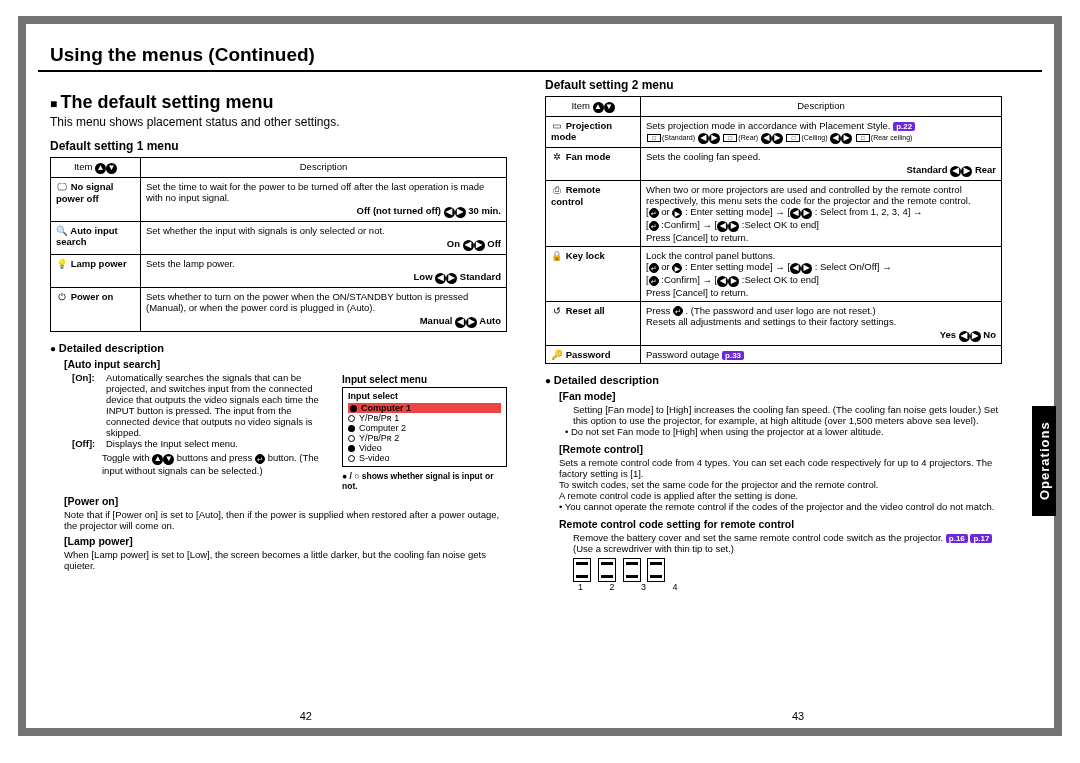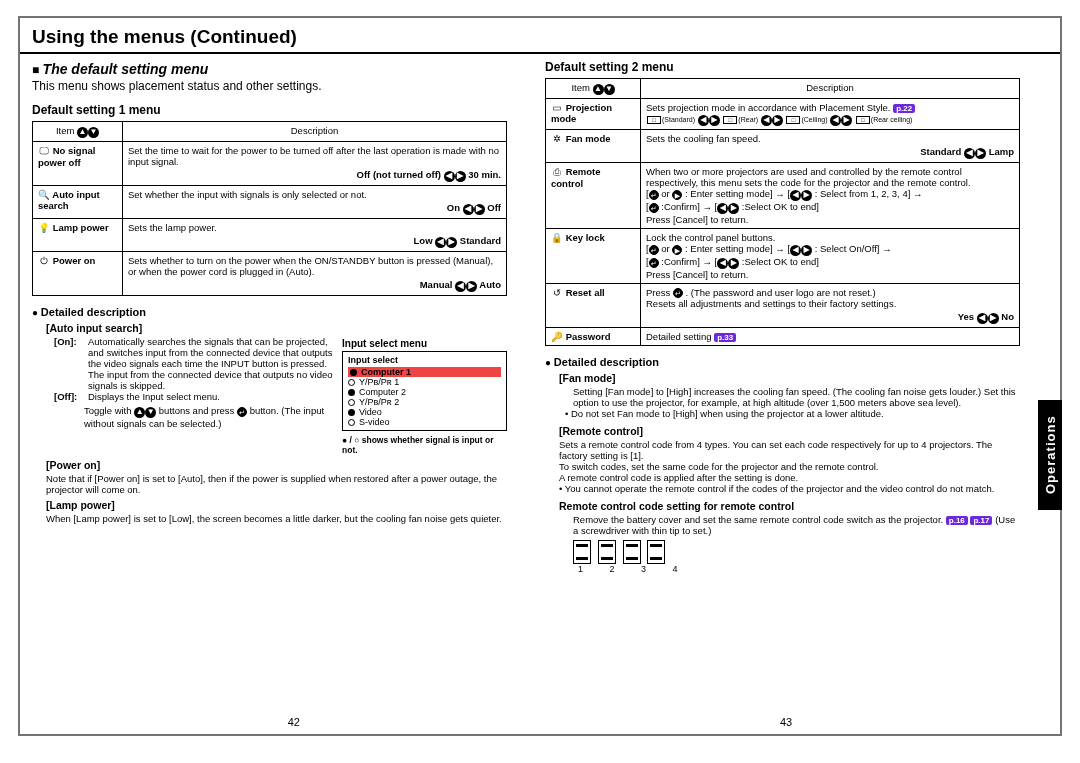--- a/index.html
+++ b/index.html
@@ -6,23 +6,23 @@
   body {
     font-family: Arial, Helvetica, sans-serif;
     margin: 0;
     padding: 0;
     background: #fff;
     color: #000;
     font-size: 10px;
     width: 1080px;
   }
   .page-border {
-    border: 2px solid #737373;
+    border: 8px solid #737373;
     margin: 16px 18px 6px 18px;
-    padding: 0;
+    padding: 12px;
     position: relative;
     min-height: 720px;
   }
   .main-title {
     font-size: 19px;
     font-weight: bold;
     padding: 8px 12px 4px 12px;
     border-bottom: 2px solid #000;
   }
   .two-col {
@@ -30,24 +30,23 @@
     gap: 26px;
     padding: 0 12px 8px 12px;
   }
   .col {
     flex: 1;
     min-width: 0;
   }
   .col-left { padding-right: 6px; }
   .col-right { padding-left: 6px; padding-right: 28px; }
   .h2 {
-    font-size: 14px;
-    font-weight: bold;
-    margin: 7px 0 2px 0;
-    font-style: italic;
+    font-size: 18px;
+    font-weight: bold;
+    margin: 20px 0 2px 0;
   }
   .h2::before {
     content: "■ ";
     font-size: 12px;
   }
   .subtitle { font-size: 12px; margin-bottom: 10px; }
   .sub-head {
     font-size: 12px;
     font-weight: bold;
     margin: 6px 0 4px 0;
@@ -352,21 +351,21 @@
             <span class="mini-icon">□</span><span style="font-size:7px">(Rear)</span>
             <span class="lr-icons"><span>◀</span><span>▶</span></span>
             <span class="mini-icon">□</span><span style="font-size:7px">(Ceiling)</span>
             <span class="lr-icons"><span>◀</span><span>▶</span></span>
             <span class="mini-icon">□</span><span style="font-size:7px">(Rear ceiling)</span>
           </td>
         </tr>
         <tr>
           <td class="itemcell2"><span class="ico">✲</span> <span>Fan mode</span></td>
           <td><span>Sets the cooling fan speed.</span>
-            <div class="option-line"><span>Standard</span> <span class="lr-icons"><span>◀</span><span>▶</span></span> <span>Lamp</span></div>
+            <div class="option-line"><span>Standard</span> <span class="lr-icons"><span>◀</span><span>▶</span></span> <span>Rear</span></div>
           </td>
         </tr>
         <tr>
           <td class="itemcell2"><span class="ico">⎙</span> <span>Remote control</span></td>
           <td><span>When two or more projectors are used and controlled by the remote control respectively, this menu sets the code for the projector and the remote control.</span><br>
             <span>[</span><span class="btn-icon">↵</span><span> or </span><span class="btn-icon">▶</span><span> : Enter setting mode] → [</span><span class="lr-icons"><span>◀</span><span>▶</span></span><span> : Select from 1, 2, 3, 4] →</span><br>
             <span>[</span><span class="btn-icon">↵</span><span> :Confirm] → [</span><span class="lr-icons"><span>◀</span><span>▶</span></span><span> :Select OK to end]</span><br>
             <span>Press [Cancel] to return.</span>
           </td>
         </tr>
@@ -380,21 +379,21 @@
         </tr>
         <tr>
           <td class="itemcell2"><span class="ico">↺</span> <span>Reset all</span></td>
           <td><span>Press</span> <span class="btn-icon">↵</span> <span>. (The password and user logo are not reset.)</span><br>
             <span>Resets all adjustments and settings to their factory settings.</span>
             <div class="option-line"><span>Yes</span> <span class="lr-icons"><span>◀</span><span>▶</span></span> <span>No</span></div>
           </td>
         </tr>
         <tr>
           <td class="itemcell2"><span class="ico">🔑</span> <span>Password</span></td>
-          <td><span>Detailed setting</span> <span class="pref">p.33</span></td>
+          <td><span>Password outage</span> <span class="pref">p.33</span></td>
         </tr>
       </tbody>
         </table>
 
       <div class="detail-head">Detailed description</div>
 
       <div class="bracket-head" style="padding-left:14px">[Fan mode]</div>
       <div class="detail-body" style="padding-left:28px">Setting [Fan mode] to [High] increases the cooling fan speed. (The cooling fan noise gets louder.) Set this option to use the projector, for example, at high altitude (over 1,500 meters above sea level).</div>
       <div class="detail-body bullet" style="padding-left:28px">• <span>Do not set Fan mode to [High] when using the projector at a lower altitude.</span></div>
 

